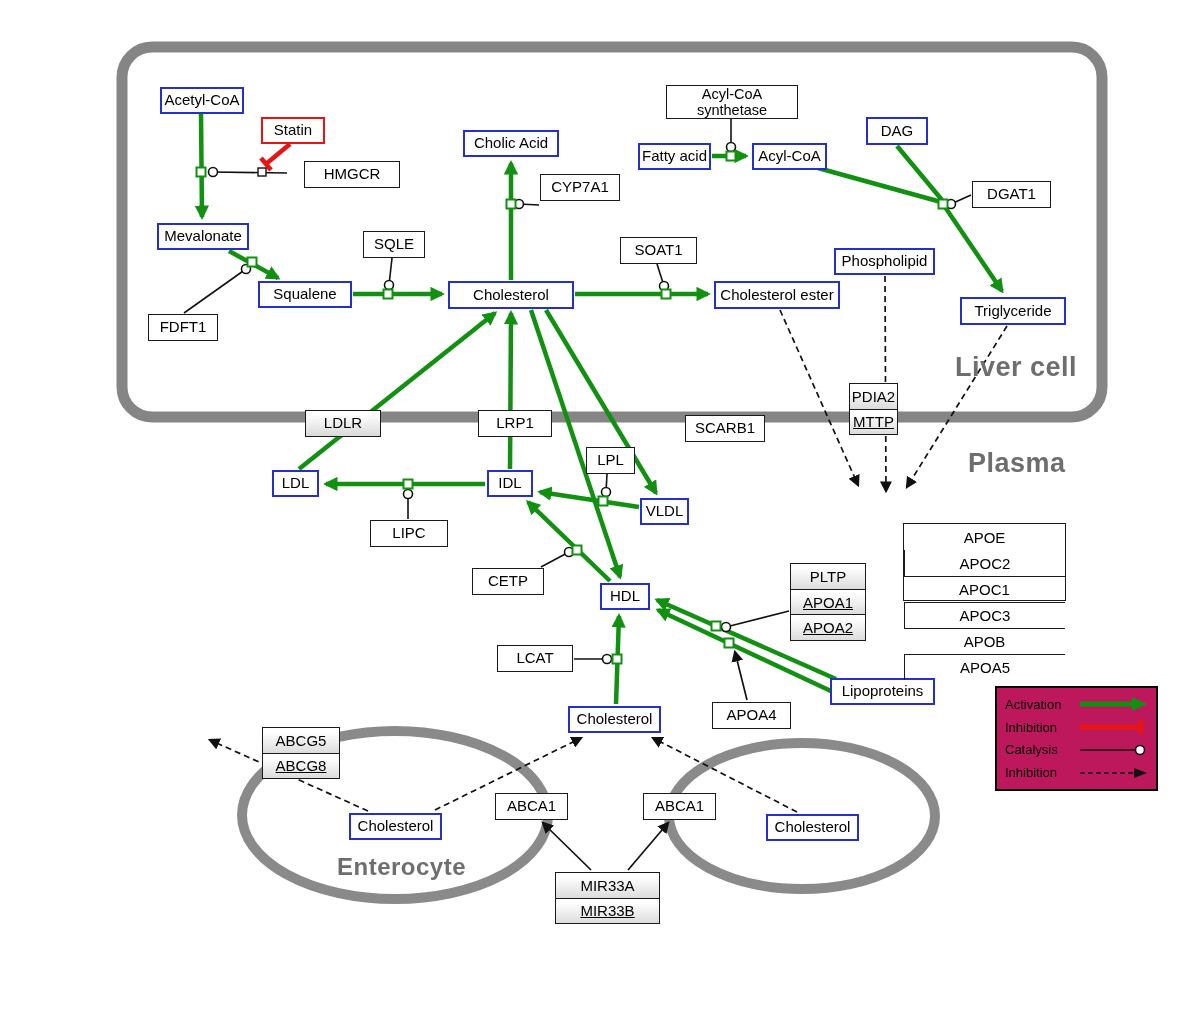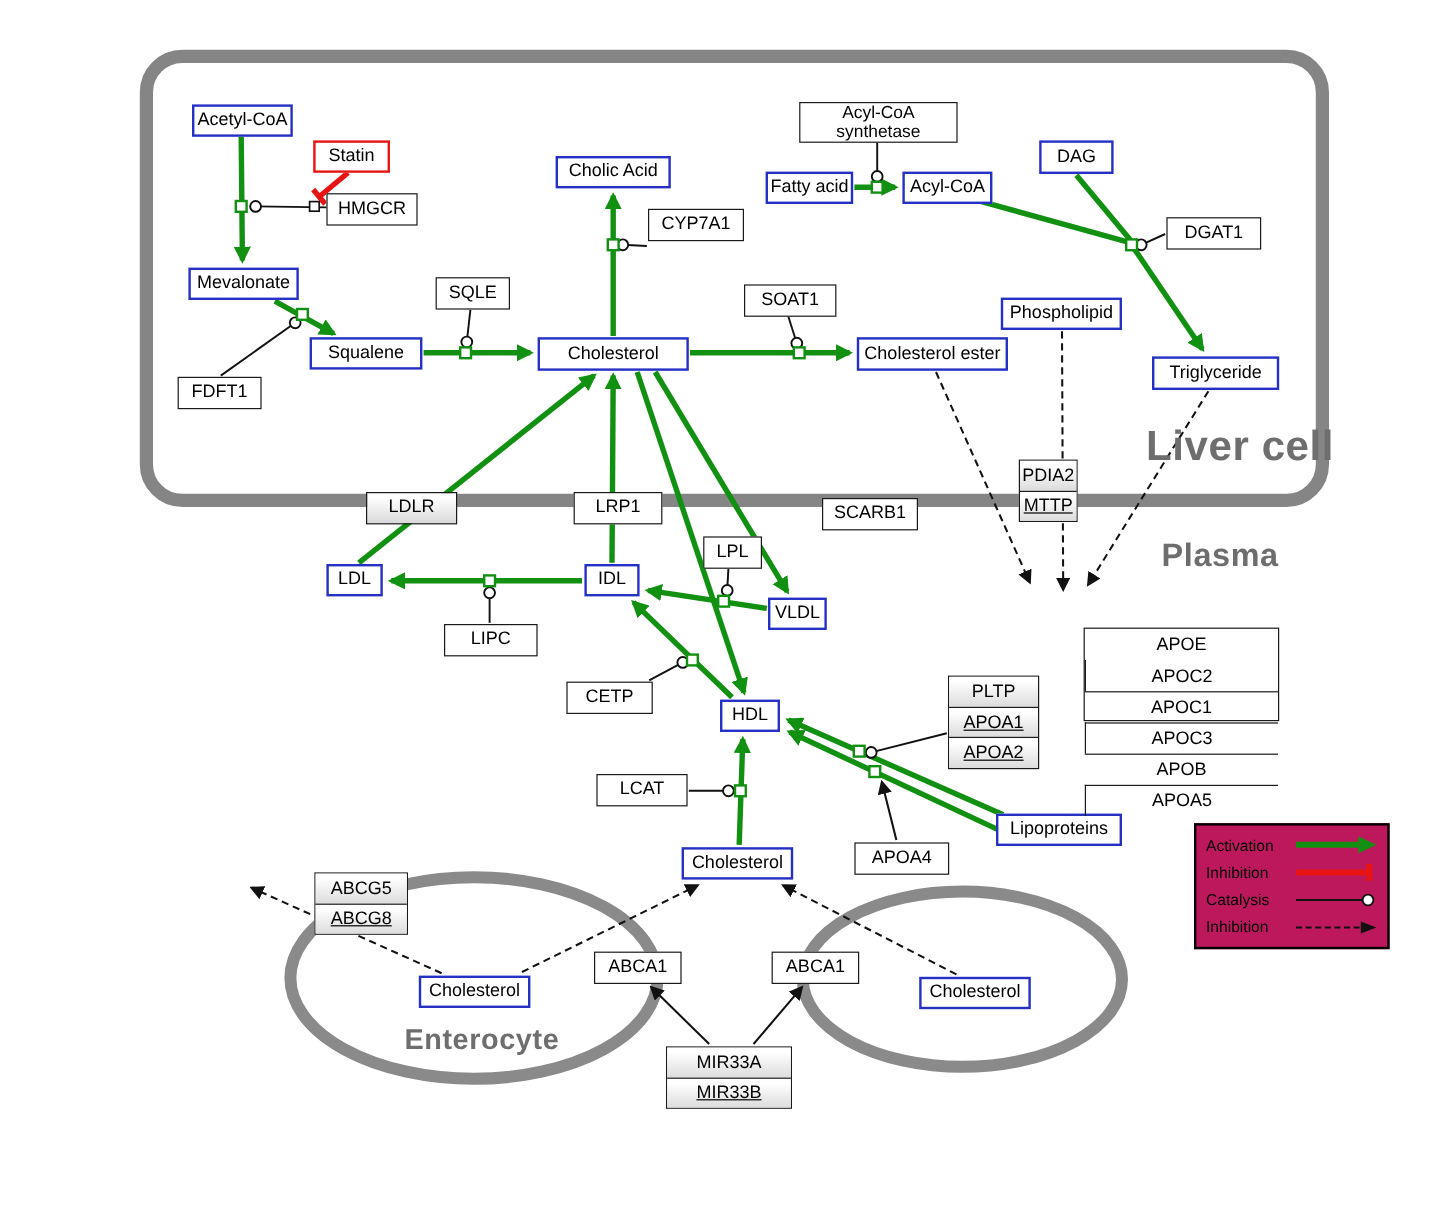--- a/index.html
+++ b/index.html
@@ -150,21 +150,21 @@
   <div class="node met" style="left:960px;top:297px;width:106px;height:28px">Triglyceride</div>
   <div class="node met" style="left:272px;top:470px;width:47px;height:27px">LDL</div>
   <div class="node met" style="left:487px;top:470px;width:46px;height:27px">IDL</div>
   <div class="node met" style="left:640px;top:498px;width:49px;height:27px">VLDL</div>
   <div class="node met" style="left:600px;top:583px;width:50px;height:27px">HDL</div>
   <div class="node met" style="left:830px;top:678px;width:105px;height:27px">Lipoproteins</div>
   <div class="node met" style="left:568px;top:706px;width:93px;height:27px">Cholesterol</div>
   <div class="node met" style="left:349px;top:813px;width:93px;height:27px">Cholesterol</div>
   <div class="node met" style="left:766px;top:814px;width:93px;height:27px">Cholesterol</div>
 
-  <div class="node enz" style="left:272px;top:161px;width:76px;height:27px">HMGCR</div>
+  <div class="node enz" style="left:304px;top:161px;width:96px;height:27px">HMGCR</div>
   <div class="node enz" style="left:148px;top:314px;width:70px;height:27px">FDFT1</div>
   <div class="node enz" style="left:363px;top:231px;width:62px;height:27px">SQLE</div>
   <div class="node enz" style="left:540px;top:174px;width:80px;height:27px">CYP7A1</div>
   <div class="node enz" style="left:620px;top:237px;width:77px;height:27px">SOAT1</div>
   <div class="node enz two-line" style="left:666px;top:85px;width:132px;height:34px">Acyl-CoA synthetase</div>
   <div class="node enz" style="left:972px;top:181px;width:79px;height:27px">DGAT1</div>
   <div class="node enz grad" style="left:305px;top:410px;width:76px;height:27px">LDLR</div>
   <div class="node enz" style="left:478px;top:410px;width:74px;height:27px">LRP1</div>
   <div class="node enz" style="left:685px;top:415px;width:80px;height:27px">SCARB1</div>
   <div class="node enz" style="left:370px;top:520px;width:78px;height:27px">LIPC</div>
@@ -195,21 +195,21 @@
 
   <div class="apo" style="left:903px;top:523px;width:163px;height:78px">
     <div class="cell">APOE</div>
     <div class="cell bl">APOC2</div>
     <div class="cell bt">APOC1</div>
     <div class="cell bl bt">APOC3</div>
     <div class="cell bt">APOB</div>
     <div class="cell bl bt">APOA5</div>
   </div>
 
-  <div class="comp-label" style="left:955px;top:352px;font-size:35px">Liver cell</div>
+  <div class="comp-label" style="left:955px;top:352px;font-size:27px">Liver cell</div>
   <div class="comp-label" style="left:968px;top:448px;font-size:27px">Plasma</div>
   <div class="comp-label" style="left:337px;top:853px;font-size:24px">Enterocyte</div>
 
   <div class="legend">
     <div class="row">
       <span>Activation</span>
       <svg width="70" height="16">
         <line x1="2" y1="8" x2="54" y2="8" stroke="#129012" stroke-width="5"></line>
         <polygon points="54,1 69,8 54,15" fill="#129012"></polygon>
       </svg>

